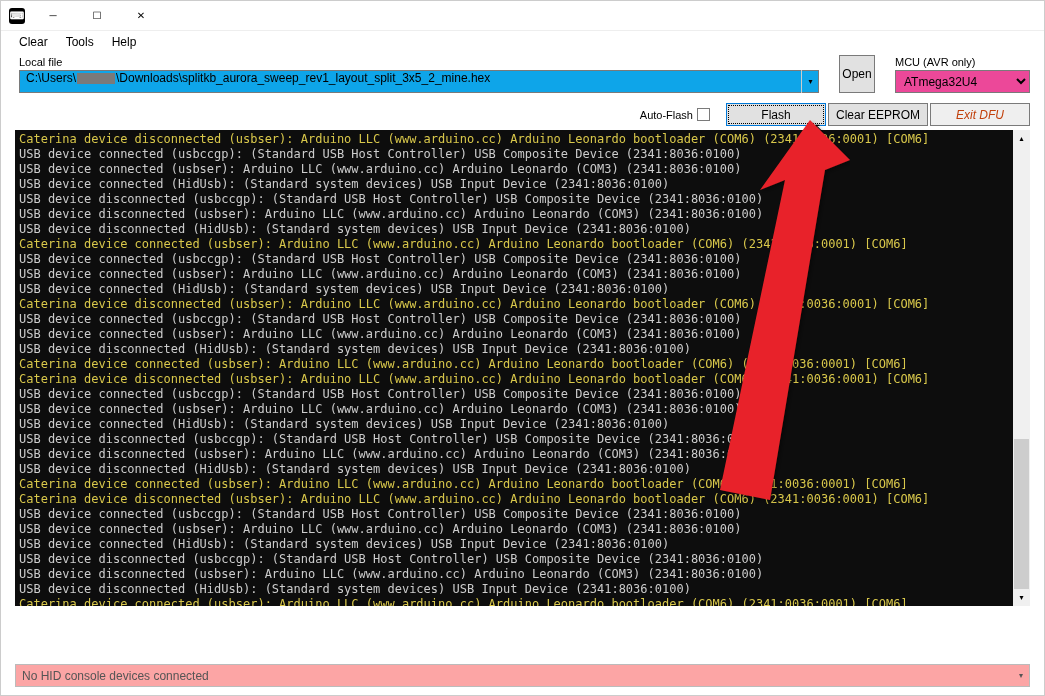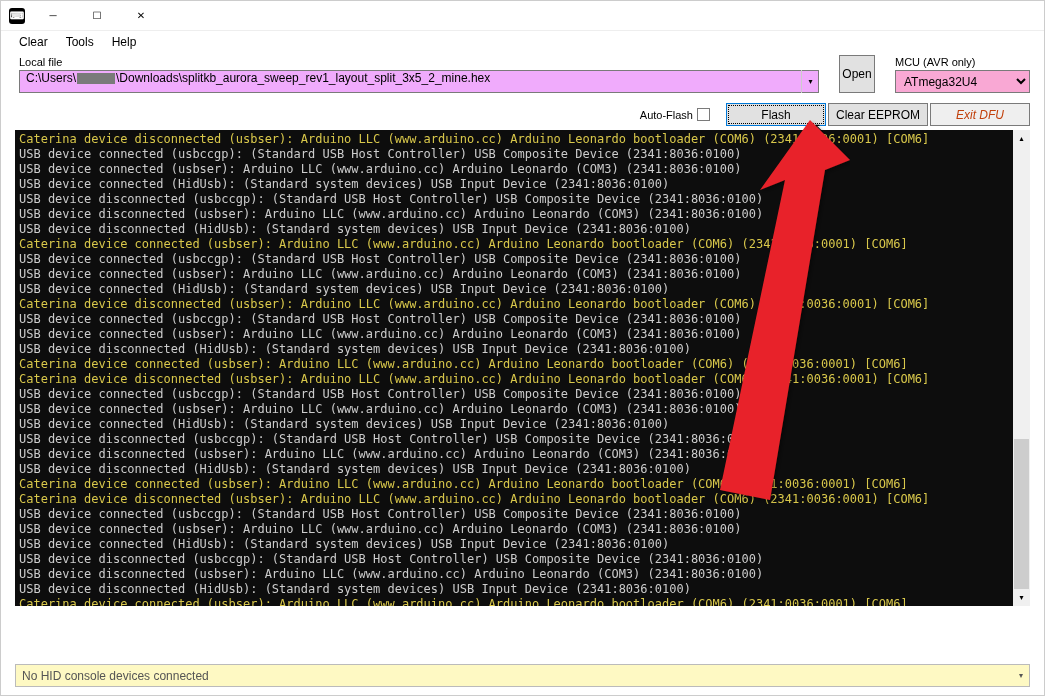--- a/index.html
+++ b/index.html
@@ -8,41 +8,41 @@
     .titlebar { height: 30px; background: #fff; display: flex; align-items: center; padding: 0 8px; border-bottom: 1px solid #eee; }
     .titlebar-icon { width: 16px; height: 16px; background: #000; border-radius: 3px; display: flex; align-items: center; justify-content: center; color: #fff; font-size: 10px; font-weight: bold; margin-right: 6px; }
     .titlebar-title { flex: 1; font-size: 12px; }
     .win-controls { display: flex; gap: 0; }
     .win-btn { width: 44px; height: 28px; display: flex; align-items: center; justify-content: center; cursor: pointer; font-size: 10px; }
     .menubar { height: 22px; display: flex; gap: 2px; padding: 0 10px; align-items: center; background: #fff; }
     .menu-item { padding: 2px 8px; cursor: pointer; font-size: 12px; }
     .file-row { display: flex; align-items: flex-end; padding: 2px 14px 4px 18px; gap: 20px; }
     .file-col { display: flex; flex-direction: column; gap: 2px; }
     .file-label { font-size: 11px; }
-    .file-input { width: 800px; height: 23px; border: 1px solid #7a7a7a; padding: 0 6px; font-size: 12px; background: #f0abfc; }
+    .file-input { width: 800px; height: 23px; border: 1px solid #7a7a7a; padding: 0 6px; font-size: 12px; background: #0ea5e9; }
     .file-input-wrap { position: relative; display: flex; }
     .file-dd { position: absolute; right: 0; top: 0; bottom: 0; width: 18px; display: flex; align-items: center; justify-content: center; font-size: 8px; cursor: pointer; border-left: 1px solid #ccc;}
     .open-btn { width: 62px; height: 38px; border: 1px solid #7a7a7a; background: #e1e1e1; font-size: 12px; cursor: pointer; }
     .mcu-col { margin-left: auto; }
-    .mcu-select { width: 135px; height: 23px; border: 1px solid #7a7a7a; font-size: 12px; padding: 0 4px; background: #f9a8d4; }
+    .mcu-select { width: 135px; height: 23px; border: 1px solid #7a7a7a; font-size: 12px; padding: 0 4px; background: #ec4899; }
     .action-row { display: flex; justify-content: flex-end; align-items: center; padding: 6px 14px 4px 14px; gap: 2px; }
     .af-label { font-size: 11px; margin-right: 2px; }
     .checkbox { width: 13px; height: 13px; border: 1px solid #7a7a7a; background: #fff; margin-right: 14px; cursor: pointer; }
     .act-btn { width: 100px; height: 23px; border: 1px solid #7a7a7a; background: #e1e1e1; font-size: 12px; cursor: pointer; }
     .act-btn.disabled { color: #c2410c; background: #efefef; font-style: italic; }
     .flash-btn { border: 1px solid #0078d7; outline: 1px dotted #000; outline-offset: -3px; position: relative; }
     .console-wrap { position: relative; margin: 0 14px; flex: 1; }
     .console { background: #0d0d0d; color: #ccc; font-family: 'Consolas', monospace; font-size: 12px; line-height: 15px; padding: 2px 4px; height: 476px; overflow: hidden; white-space: pre; }
     .scrollbar { position: absolute; right: 0; top: 0; width: 17px; height: 476px; background: #f0f0f0; display: flex; flex-direction: column; }
     .sb-arrow { height: 17px; display: flex; align-items: center; justify-content: center; font-size: 8px; cursor: pointer; }
     .sb-track { flex: 1; position: relative; }
     .sb-thumb { position: absolute; left: 1px; right: 1px; height: 150px; bottom: 0; background: #cdcdcd; cursor: pointer; }
     .line-yellow { color: #d9c84b; }
     .line-white { color: #cccccc; }
-    .status-row { margin: 6px 14px 8px 14px; height: 23px; border: 1px solid #bbb; background: #fef9c3; display: flex; align-items: center; padding: 0 6px; font-size: 12px; color: #555; }
+    .status-row { margin: 6px 14px 8px 14px; height: 23px; border: 1px solid #bbb; background: #fca5a5; display: flex; align-items: center; padding: 0 6px; font-size: 12px; color: #555; }
     .status-dd { margin-left: auto; font-size: 8px; }
     .redacted { display: inline-block; width: 38px; height: 11px; background: #7a7a7a; vertical-align: middle; margin: 0 1px; }
     .arrow-overlay { position: absolute; pointer-events: none; top: -10px; left: 615px; z-index: 50; }
     .cursor-overlay { position: absolute; top: -10px; right: 205px; font-size: 14px; z-index: 40; pointer-events: none; }
   </style>
 </head>
 <body>
 
 <div class="window">
   <div class="titlebar">

